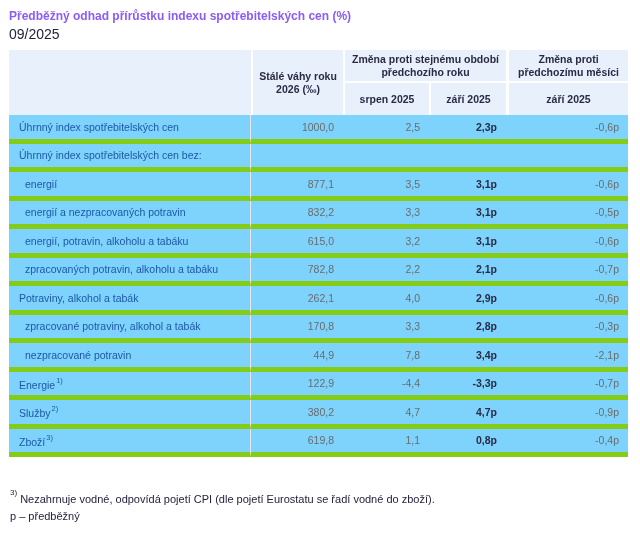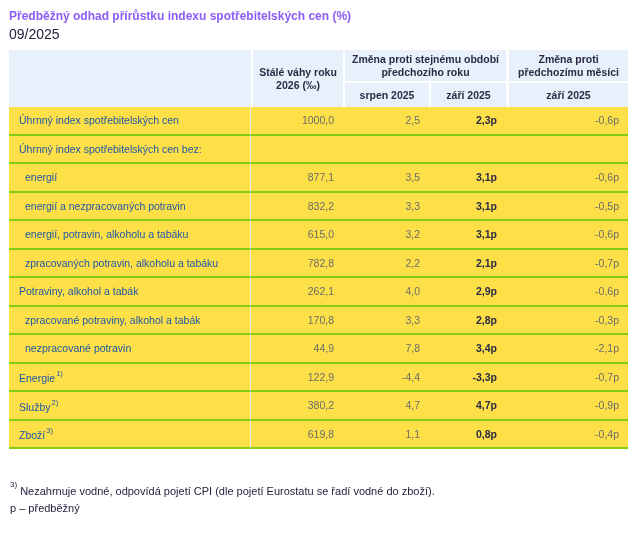--- a/index.html
+++ b/index.html
@@ -40,31 +40,31 @@
     background: #e8f1fb;
     color: #2a2a45;
     font-size: 10.5px;
     font-weight: bold;
     text-align: center;
     vertical-align: middle;
     padding: 2px 3px;
     line-height: 13px;
   }
   thead tr.group-row th { height: 31px; }
-  thead tr.sub-row th { height: 26px; border-top: 2px solid #ffffff; margin-left: 19px; }
+  thead tr.sub-row th { height: 34px; border-top: 2px solid #ffffff; margin-left: 19px; }
   thead th.span2 { height: 56px; }
   th.gap-l2 { border-left: 2px solid #ffffff; }
   th.gap-l3 { border-left: 3px solid #ffffff; }
 
   tbody td {
     height: 28.5px;
     font-size: 10.5px;
-    border-bottom: 2px solid #84cc16;
+    border-bottom: 5px solid #84cc16;
     vertical-align: middle;
-    background: #fde047;
+    background: #7dd3fc;
   }
   tbody td.lbl {
     color: #1f57a8;
     border-right: 1px solid #e6e6ec;
     padding-left: 10px;
     text-align: left;
   }
   tbody tr.ind1 td.lbl { padding-left: 16px; }
   tbody td.val {
     text-align: right;

